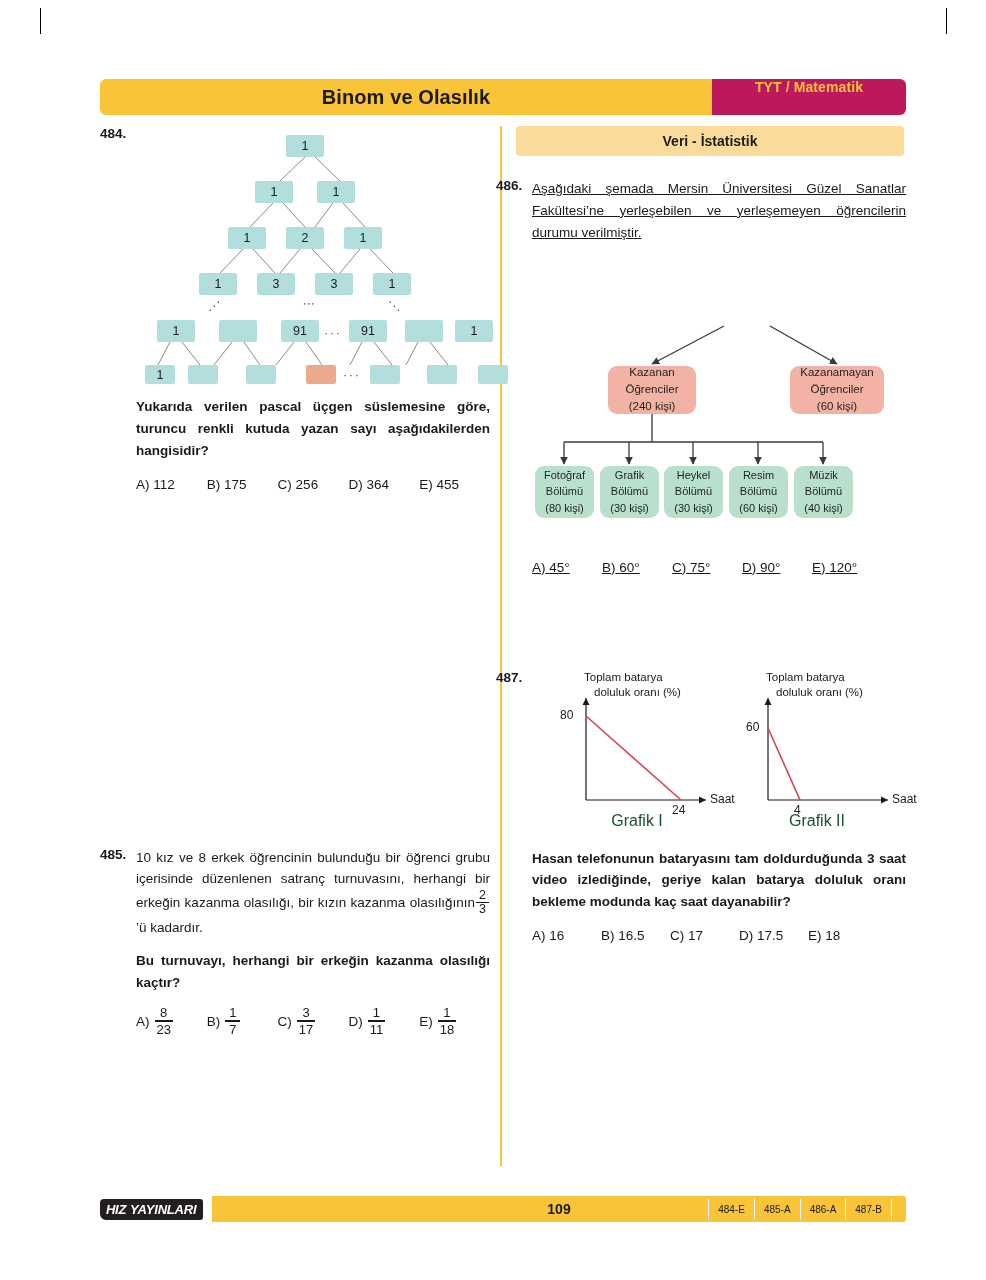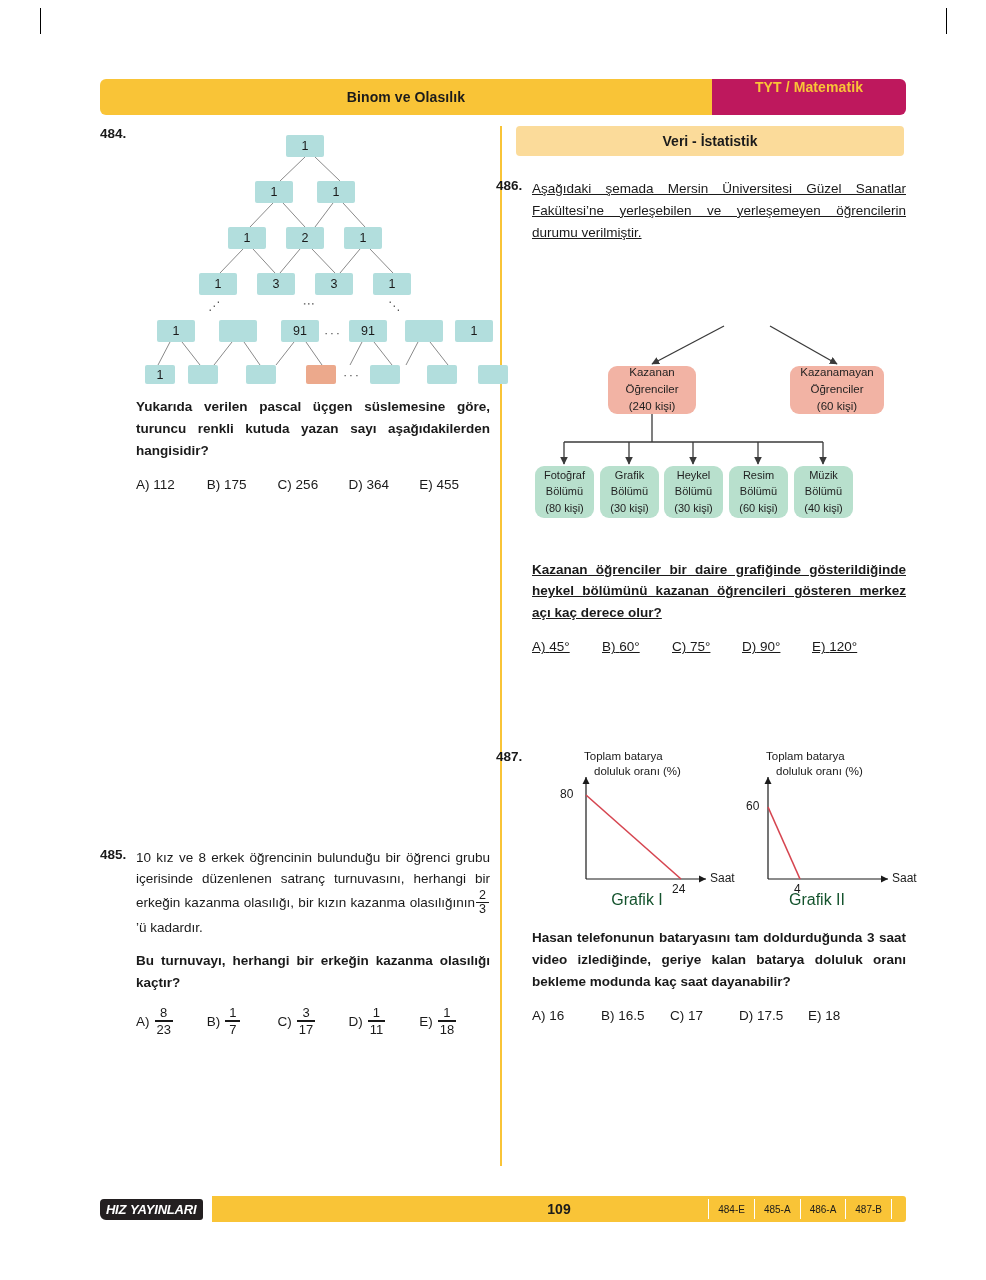--- a/index.html
+++ b/index.html
@@ -14,21 +14,21 @@
   
   .crop{position:absolute;background:#000;}
   .crop.v{width:1px;height:26px;}
 
   
   .header{position:absolute;left:100px;top:79px;width:806px;height:36px;}
   .header .bar{
     position:absolute;left:0;top:0;width:612px;height:36px;background:#f9c437;
     border-radius:6px 0 0 6px;display:flex;align-items:center;justify-content:center;
   }
-  .header .bar span{font-weight:bold;font-size:14px;color:#1b1b1b;letter-spacing:.1px;}
+  .header .bar span{font-weight:bold;font-size:20px;color:#1b1b1b;letter-spacing:.1px;}
   .header .tab{
     position:absolute;left:612px;top:0;width:194px;height:36px;background:#be185d;
     border-radius:0 6px 6px 0;display:flex;align-items:flex-start;justify-content:center;
   }
   .header .tab span{font-weight:bold;font-size:14px;color:#f9c437;letter-spacing:.1px;}
 
   
   .col{position:absolute;top:126px;width:390px;}
   .col-left{left:100px;}
   .col-right{left:496px;width:410px;}
@@ -347,21 +347,20 @@
             <div class="ln">Bölümü</div>
             <div class="ln">(60 kişi)</div>
           </div>
           <div class="fbox green" style="left:262px;top:206px;width:59px;height:52px;">
             <div class="ln">Müzik</div>
             <div class="ln">Bölümü</div>
             <div class="ln">(40 kişi)</div>
           </div>
         </div>
 
-        <div class="qtext bold" style="margin-top:14px;">Kazanan öğrenciler bir daire grafiğinde gösterildiğinde heykel bölümünü kazanan öğrencileri gösteren merkez açı kaç derece olur?</div>
         <div class="options deg">
           <div class="opt"><span>A)</span>&nbsp;<span>45°</span></div>
           <div class="opt"><span>B)</span>&nbsp;<span>60°</span></div>
           <div class="opt"><span>C)</span>&nbsp;<span>75°</span></div>
           <div class="opt"><span>D)</span>&nbsp;<span>90°</span></div>
           <div class="opt"><span>E)</span>&nbsp;<span>120°</span></div>
         </div>
       </div>
     </div>
 

